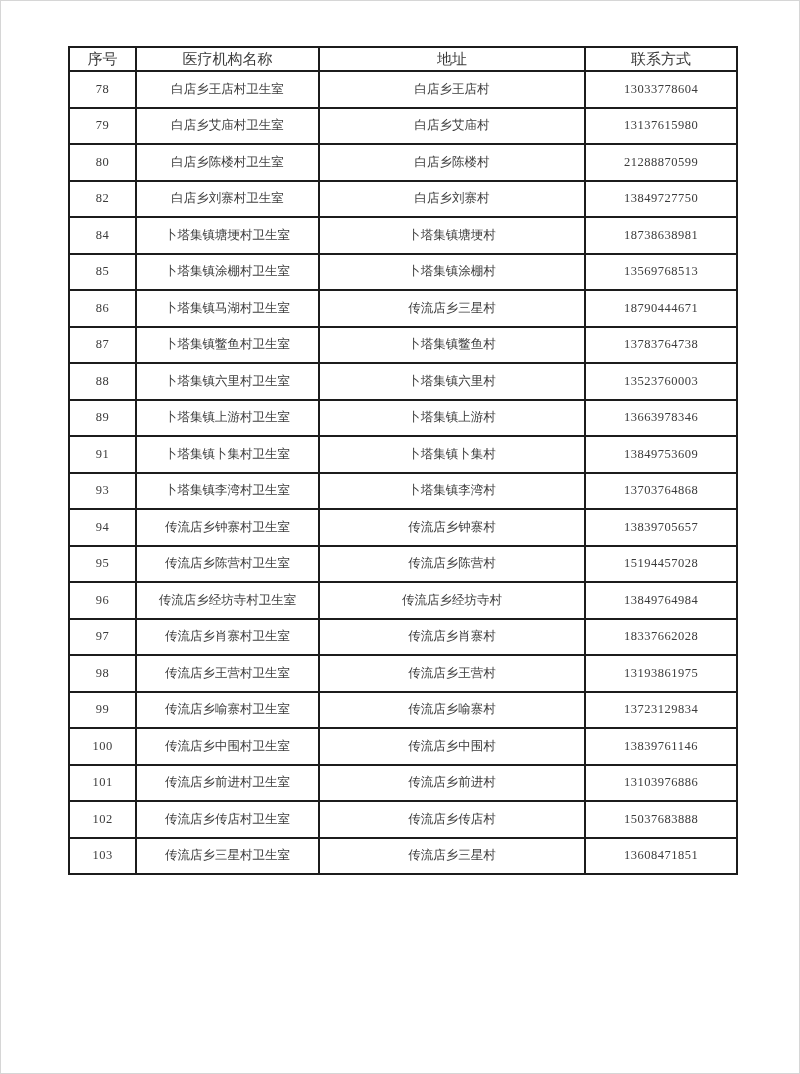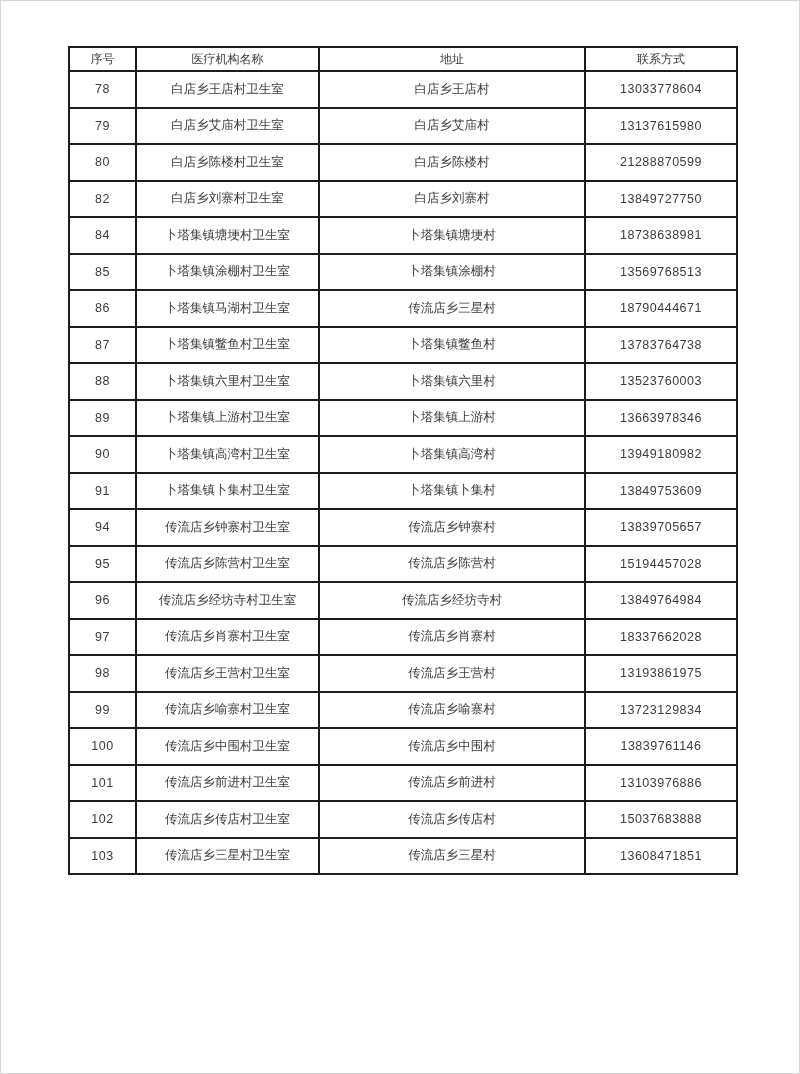--- a/index.html
+++ b/index.html
@@ -33,30 +33,30 @@
     text-align: center;
     vertical-align: middle;
     font-size: 12.5px;
     font-weight: normal;
     padding: 0 2px;
     overflow: hidden;
     white-space: nowrap;
   }
   table.clinic-table th {
     height: 22px;
-    font-size: 12px;
+    font-size: 15px;
   }
   table.clinic-table td {
     height: 34.5px;
   }
   col.c-no      { width: 67px;  }
   col.c-name    { width: 183px; }
   col.c-address { width: 266px; }
   col.c-phone   { width: 152px; }
-  .num-cell { font-family: Liberation Sans, sans-serif; letter-spacing: 0.5px; }
+  .num-cell { font-family: Liberation Serif, serif; letter-spacing: 0.5px; }
 </style>
 </head>
 <body>
 
 <div class="page" style="--page-bg: #ffffff; --border-color: #1c1c1c; --text-color: #3b3b3b;">
   <table class="clinic-table">
     <colgroup>
       <col class="c-no">
       <col class="c-name">
       <col class="c-address">
@@ -125,30 +125,30 @@
           <td>卜塔集镇六里村</td>
           <td class="num-cell">13523760003</td>
         </tr>
         <tr>
           <td class="num-cell">89</td>
           <td>卜塔集镇上游村卫生室</td>
           <td>卜塔集镇上游村</td>
           <td class="num-cell">13663978346</td>
         </tr>
         <tr>
-          <td class="num-cell">90</td>
-          <td>卜塔集镇高湾村卫生室</td>
-          <td>卜塔集镇高湾村</td>
-          <td class="num-cell">13949180982</td>
-        </tr>
-        <tr>
           <td class="num-cell">91</td>
           <td>卜塔集镇卜集村卫生室</td>
           <td>卜塔集镇卜集村</td>
           <td class="num-cell">13849753609</td>
+        </tr>
+        <tr>
+          <td class="num-cell">93</td>
+          <td>卜塔集镇李湾村卫生室</td>
+          <td>卜塔集镇李湾村</td>
+          <td class="num-cell">13703764868</td>
         </tr>
         <tr>
           <td class="num-cell">94</td>
           <td>传流店乡钟寨村卫生室</td>
           <td>传流店乡钟寨村</td>
           <td class="num-cell">13839705657</td>
         </tr>
         <tr>
           <td class="num-cell">95</td>
           <td>传流店乡陈营村卫生室</td>

